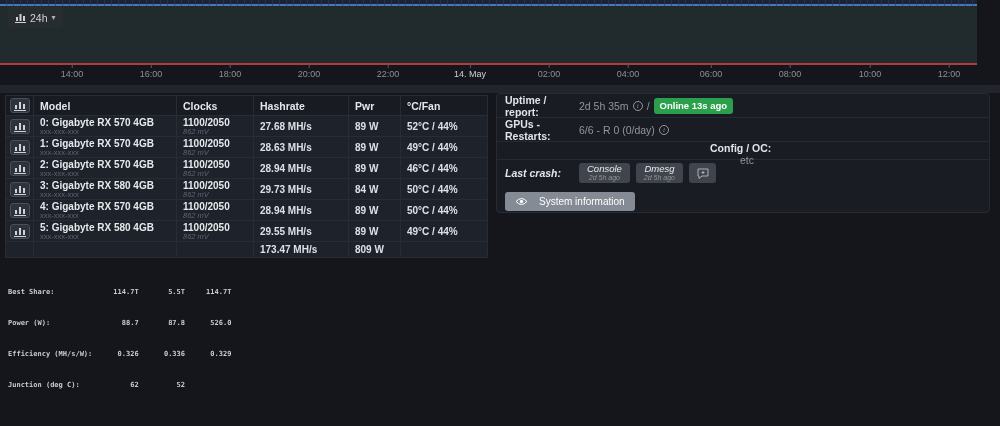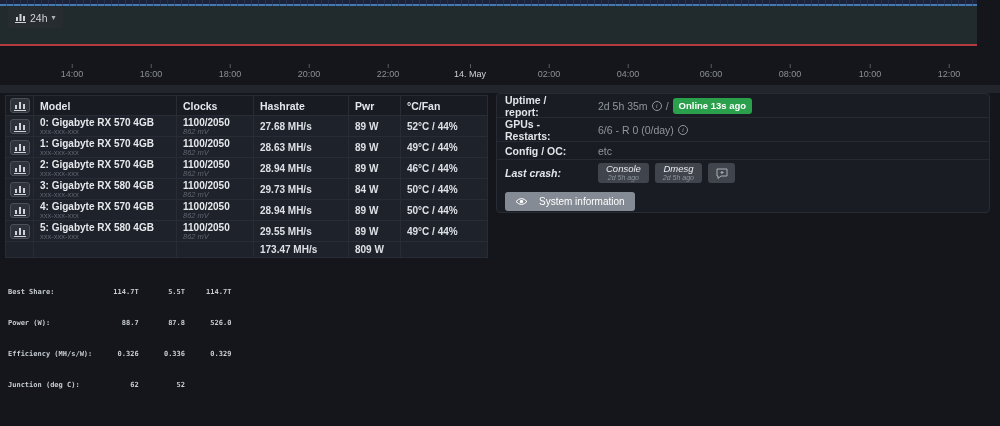--- a/index.html
+++ b/index.html
@@ -1,21 +1,21 @@
 <!DOCTYPE html>
 <html><head>
 <meta charset="utf-8">
 <style>
   * { margin:0; padding:0; box-sizing:border-box; }
   html,body { width:1000px; height:426px; overflow:hidden; }
   body { position:relative; background:#14161b; font-family:"Liberation Sans",sans-serif; }
 
   
   .chart-card { position:absolute; left:0; top:0; width:1000px; height:85px; }
-  .plot { position:absolute; left:0; top:0; width:977px; height:46px; background:#212a2d; }
+  .plot { position:absolute; left:0; top:0; width:977px; height:65px; background:#212a2d; }
   .navy-band { position:absolute; left:0; top:0; width:100%; height:4px;
     background:repeating-linear-gradient(90deg,#1c2338 0 6px,#26314e 6px 7px); }
   .blue-line { position:absolute; left:0; top:4px; width:100%; height:2px;
     background:repeating-linear-gradient(90deg,#4579b2 0 6px,#35507c 6px 7px); }
   .red-line { position:absolute; left:0; bottom:0; width:100%; height:2px; background:#b23b40; }
   .range-selector { position:absolute; left:8px; top:7px; height:21px; background:#272c31;
     border-radius:2px; display:flex; align-items:center; gap:4px; padding:0 7px;
     color:#ced2d7; font-size:10.5px; cursor:pointer; }
   .range-selector .caret { font-size:8px; color:#aab0b6; }
   .x-axis { position:absolute; left:0; top:63px; width:977px; height:22px; }
@@ -35,21 +35,21 @@
     background:#2e333b; border:1px solid #4a4f58; border-radius:3px; cursor:pointer; vertical-align:middle; }
   .model-main { font-size:10px; font-weight:bold; color:#e6e9ec; line-height:11px; white-space:nowrap; }
   .model-sub { font-size:7.5px; color:#5f6570; line-height:8px; }
   .sub-italic { font-style:italic; }
   .val { font-size:10px; font-weight:bold; color:#dde1e6; white-space:nowrap; }
   .total-row td { height:16px; }
 
   
   .status-panel { position:absolute; left:496px; top:93px; width:494px; height:120px;
     background:#191c23; border:1px solid #272b33; border-radius:4px; }
-  .sp-row { display:flex; align-items:center; padding-left:8px; border-bottom:1px solid #262a32;gap:19px; }
+  .sp-row { display:flex; align-items:center; padding-left:8px; border-bottom:1px solid #262a32; }
   .sp-row.no-border { border-bottom:none; }
   .sp-label { width:74px; font-size:10.5px; font-weight:bold; color:#e1e4e8; flex:none; }
   .sp-value { font-size:10.5px; color:#8f969e; display:flex; align-items:center; gap:4px; }
   .info-i { display:inline-block; width:10px; height:10px; border:1px solid #8f969e; border-radius:50%;
     font-size:7px; line-height:8px; text-align:center; color:#8f969e; font-family:"Liberation Serif",serif; font-style:italic; }
   .badge-online { background:#2aa04d; color:#fff; font-size:9.5px; font-weight:bold;
     border-radius:3px; padding:2px 6px 3px; white-space:nowrap; }
   .btn-dark { background:#40454d; border-radius:3px; padding:1px 8px; text-align:center; cursor:pointer; margin-right:6px; }
   .btn-dark .bt { font-size:9.5px; color:#e8eaed; line-height:10px; }
   .btn-dark .bs { font-size:7px; color:#8e949c; line-height:8px; }
@@ -281,21 +281,21 @@
       <span class="badge-online">Online 13s ago</span>
     </span>
   </div>
   <div class="sp-row" style="height:24px;">
     <span class="sp-label">GPUs - Restarts:</span>
     <span class="sp-value">
       <span>6/6 - R 0 (0/day)</span>
       <span class="info-i">i</span>
     </span>
   </div>
-  <div class="sp-row" style="height:18px;">
+  <div class="sp-row" style="height:18px;flex-direction:column;">
     <span class="sp-label">Config / OC:</span>
     <span class="sp-value">etc</span>
   </div>
   <div class="sp-row no-border" style="height:26px;font-style:italic;">
     <span class="sp-label">Last crash:</span>
     <span style="display:flex; align-items:center;">
       <span class="btn-dark">
         <div class="bt">Console</div>
         <div class="bs">2d 5h ago</div>
       </span>

